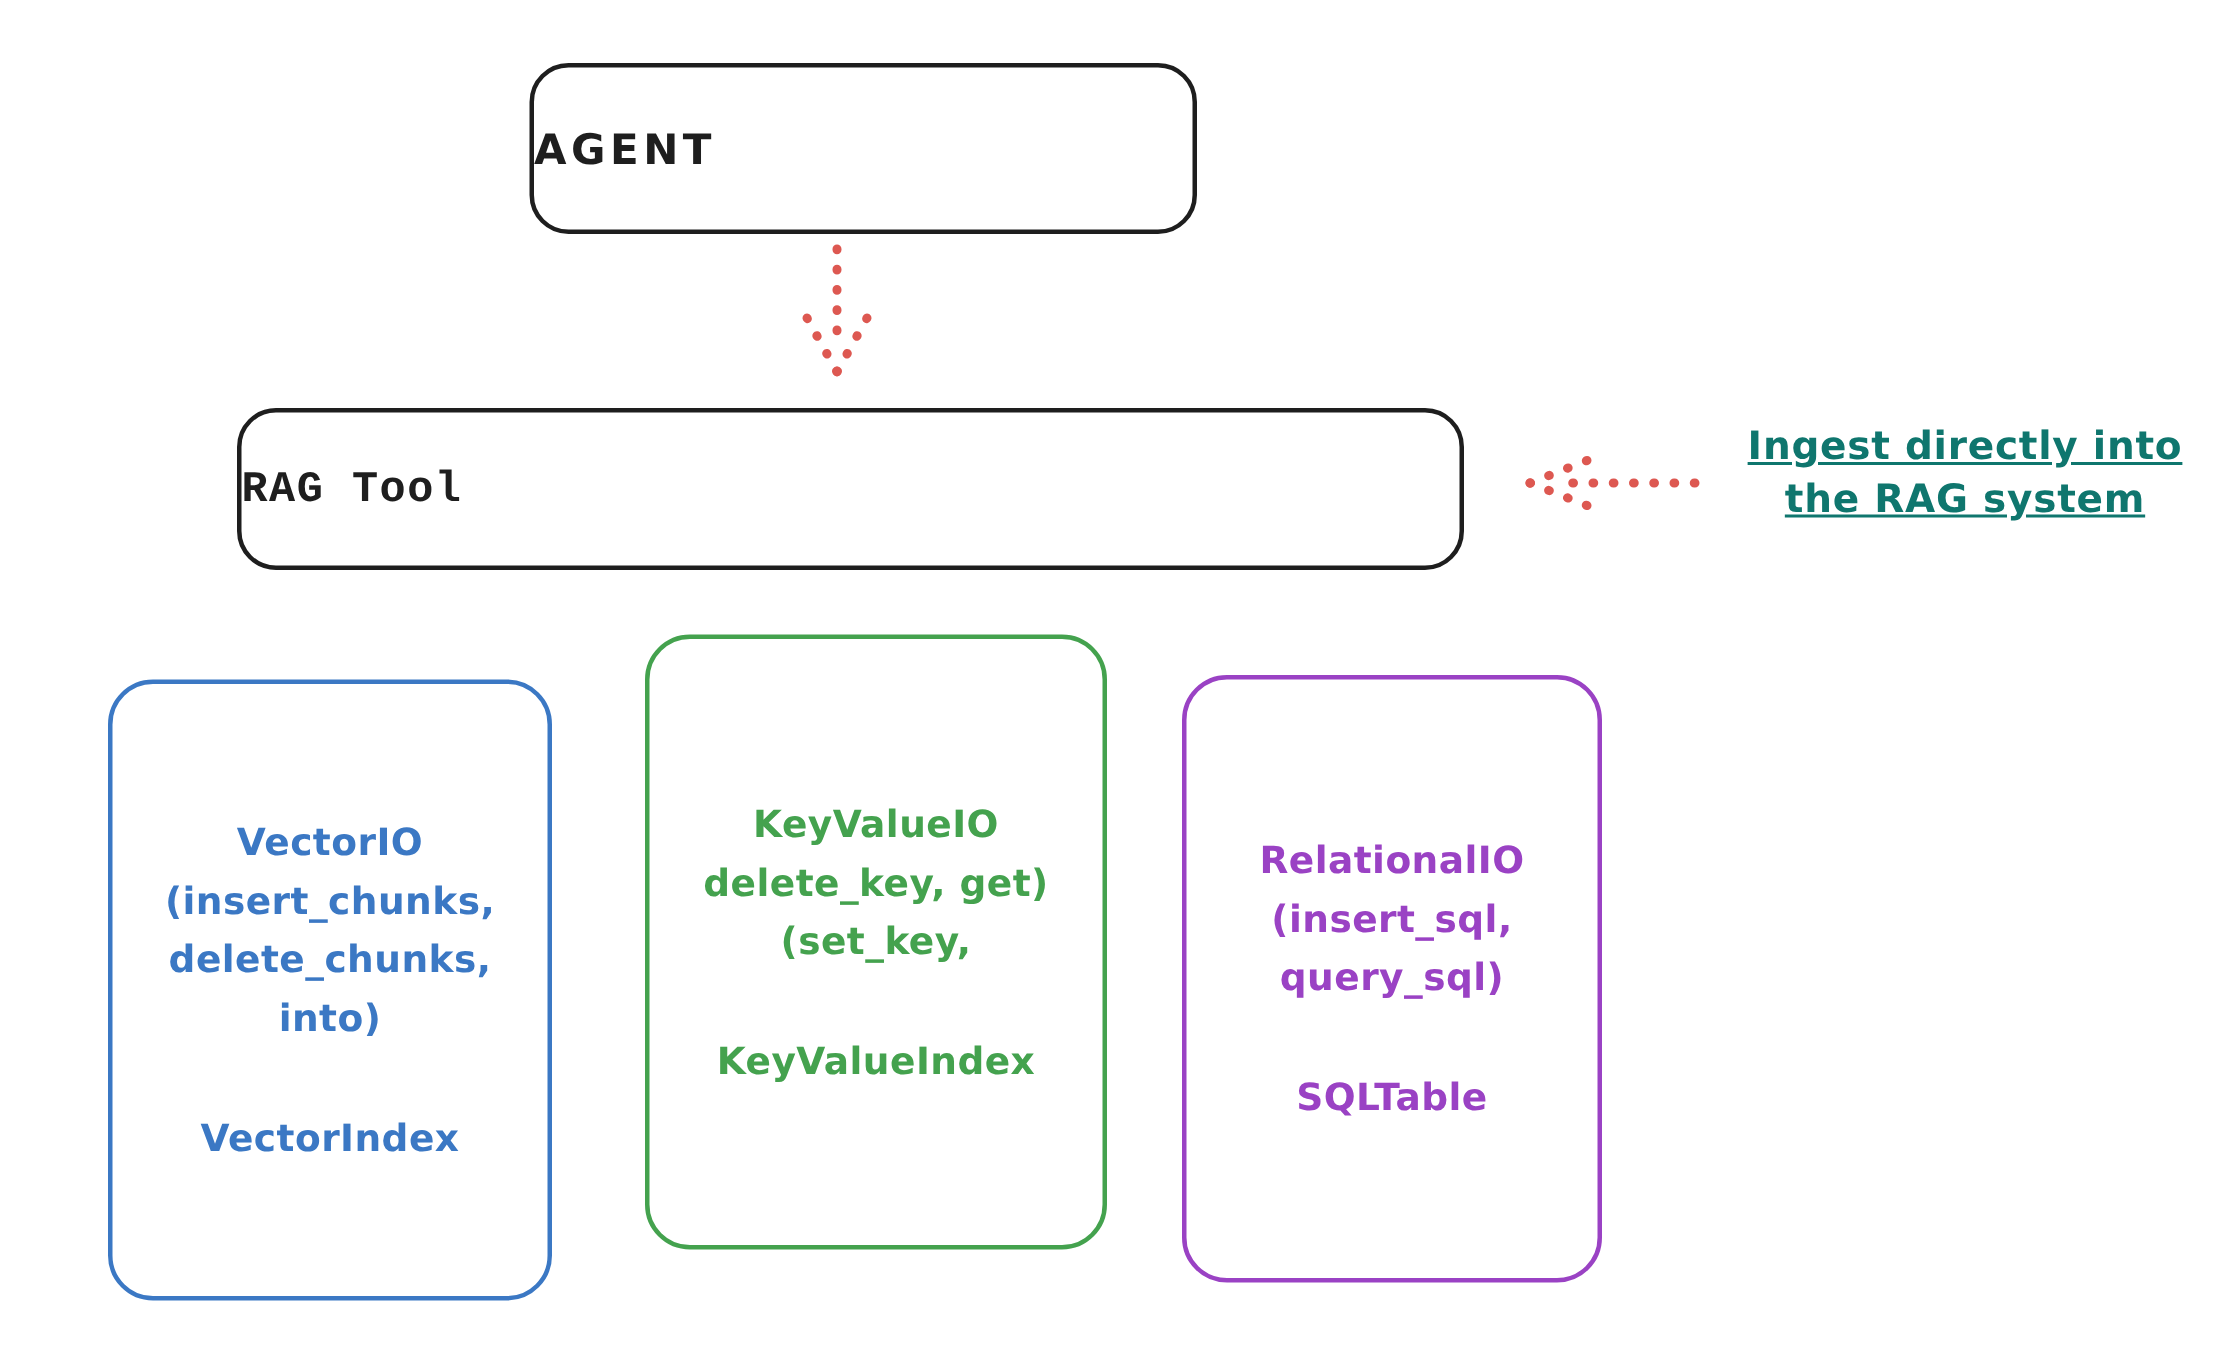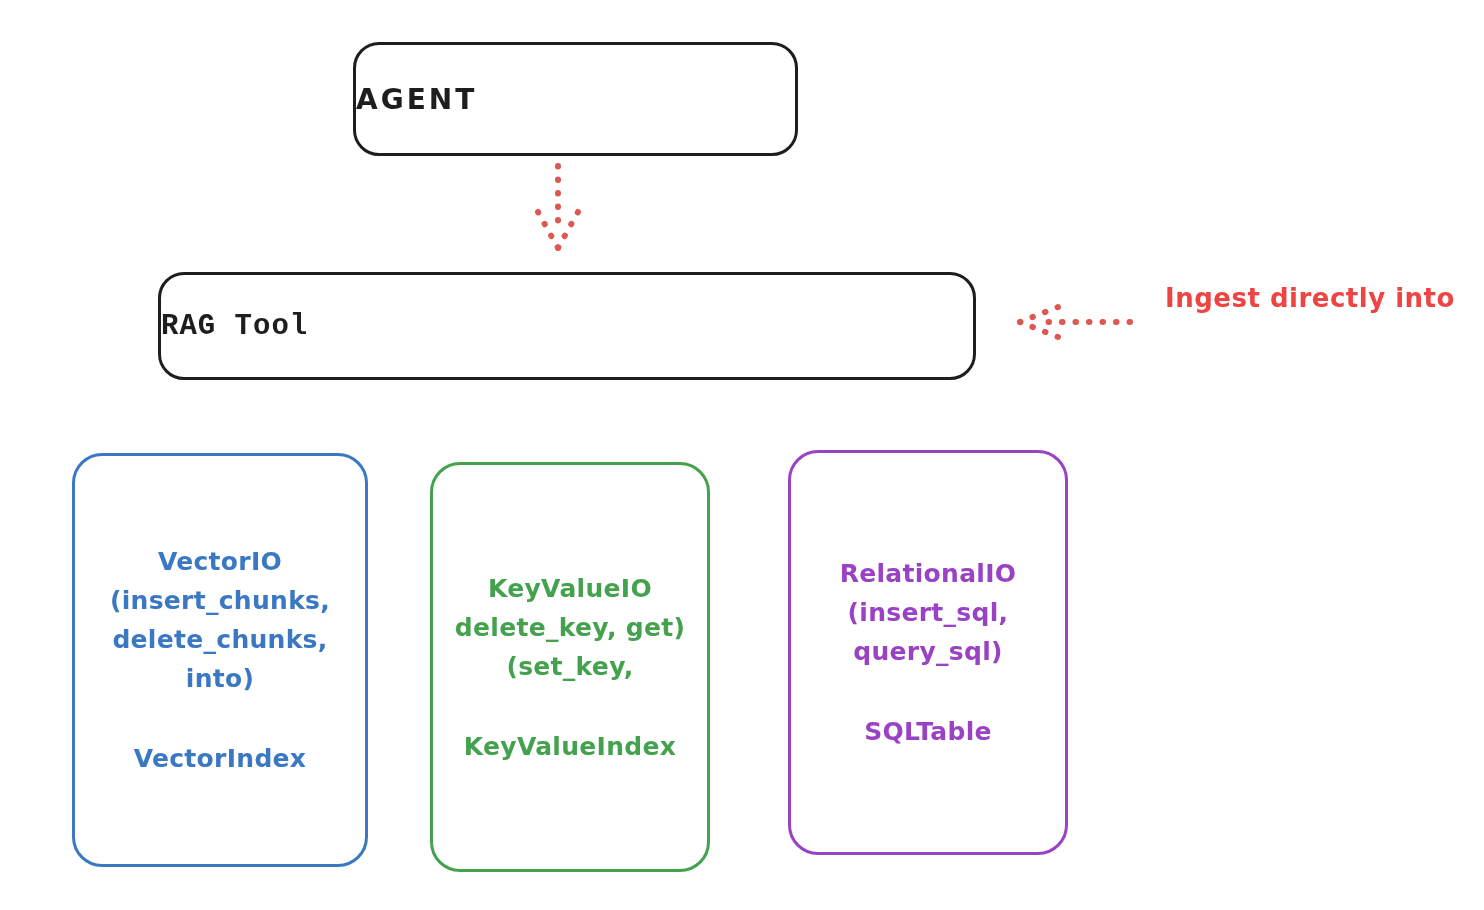--- a/index.html
+++ b/index.html
@@ -77,21 +77,21 @@
   .io-box .io-lines {
     line-height: 39px;
     letter-spacing: 0.3px;
   }
   .io-box .io-footer {
     margin-top: 41px;
     line-height: 39px;
     letter-spacing: 0.3px;
   }
   .io-vector     { left: 72px;  top: 453px; width: 296px; height: 414px; }
-  .io-keyvalue   { left: 430px; top: 462px; width: 280px; height: 410px; }
+  .io-keyvalue   { left: 430px; top: 423px; width: 308px; height: 410px; }
   .io-relational { left: 788px; top: 450px; width: 280px; height: 405px; }
 </style>
 </head>
 <body>
 
 <div class="canvas">
 
   <div class="node node-agent">
     <span>AGENT</span>
   </div>
@@ -109,22 +109,23 @@
   </div>
 
   <svg class="arrow-svg arrow-left" width="124" height="44" viewBox="0 0 124 44" style="color: rgb(221, 88, 81);">
     <g stroke="currentColor" stroke-width="6" stroke-linecap="round" stroke-dasharray="0.5 13" fill="none">
       <path d="M118 22 L34 22"></path>
       <path d="M46 7 L8 22"></path>
       <path d="M46 37 L8 22"></path>
     </g>
   </svg>
 
-  <div class="annotation" style="color: #ef4444;">
+  <div class="annotation" style="color: #0f766e; text-decoration: underline;">
     <div>Ingest directly into</div>
+    <div>the RAG system</div>
   </div>
 
   <div class="io-box io-vector" style="border-color: rgb(59, 120, 196); color: rgb(59, 120, 196);">
     <div class="io-lines">
       <div>VectorIO</div>
       <div>(insert_chunks,</div>
       <div>delete_chunks,</div>
       <div>into)</div>
     </div>
     <div class="io-footer">VectorIndex</div>

